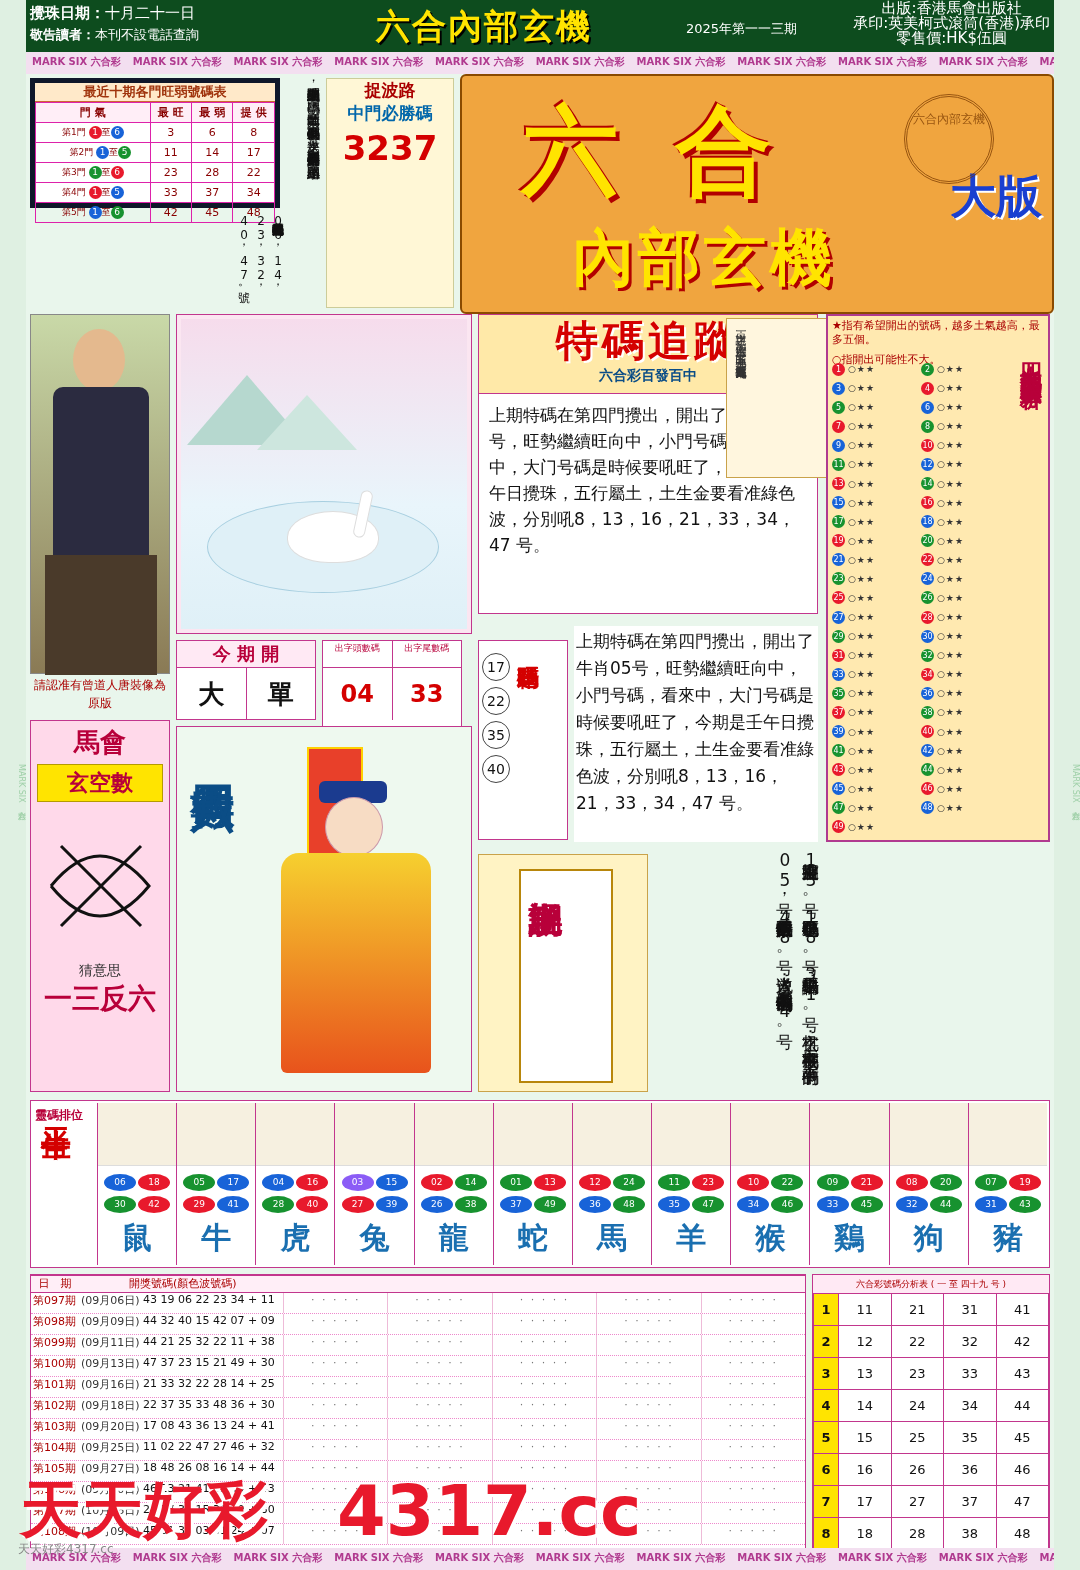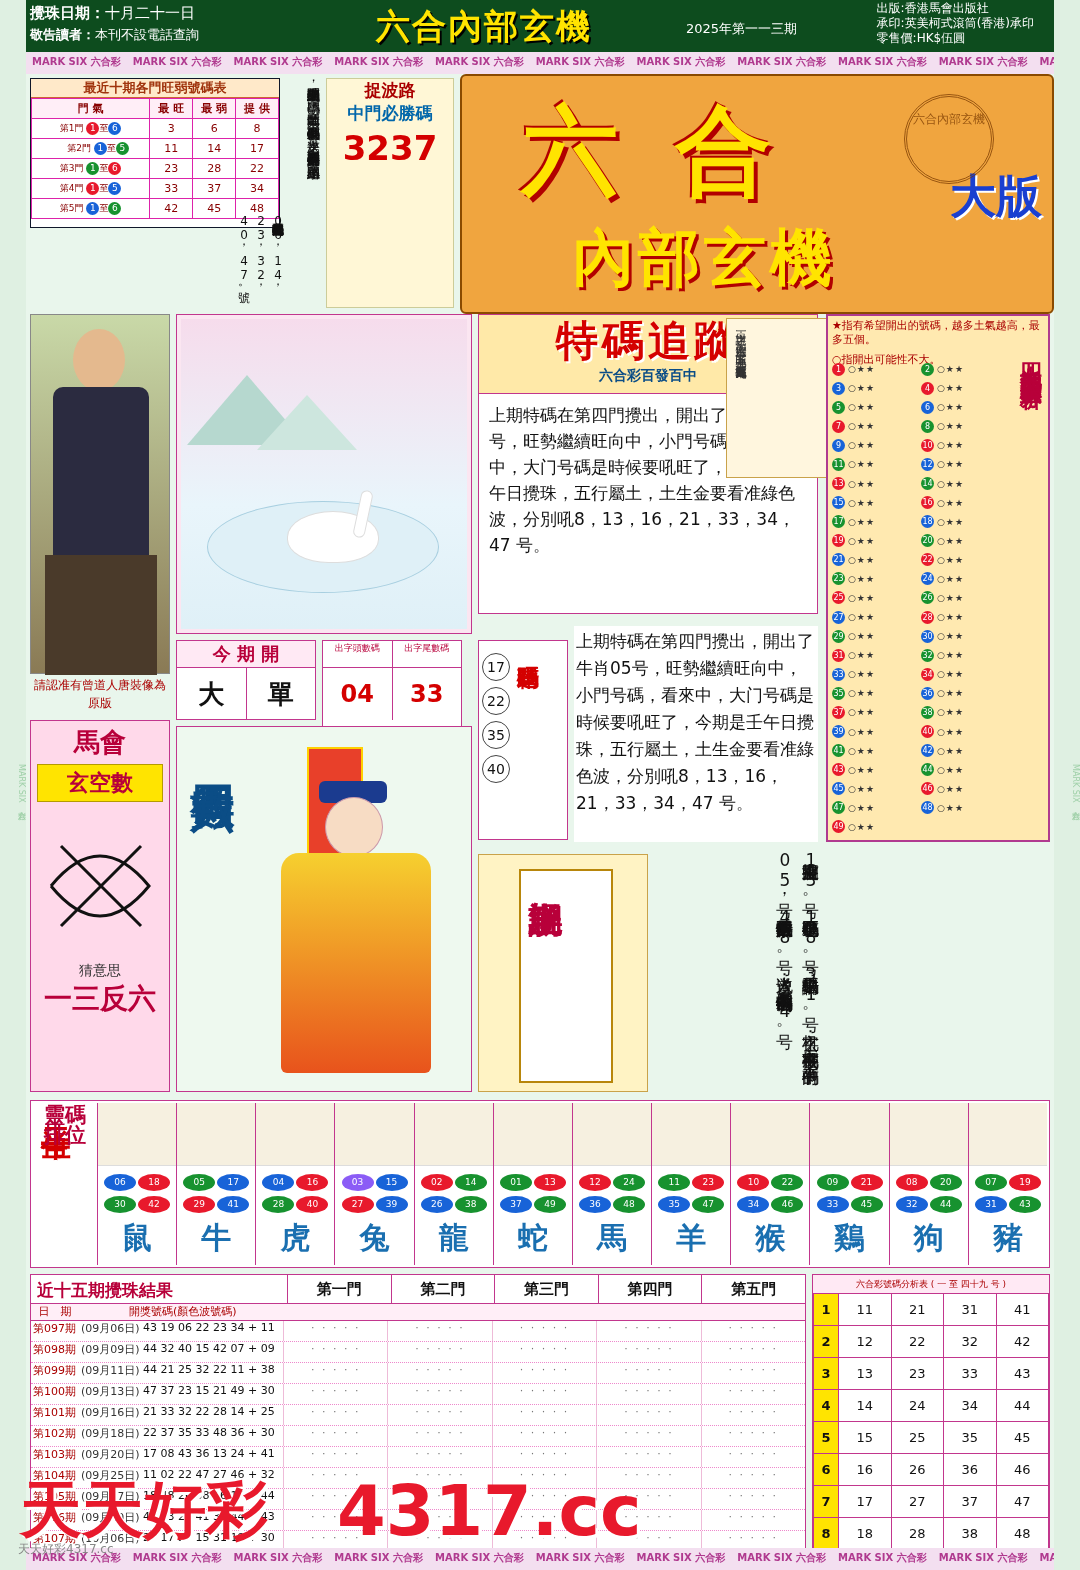--- a/index.html
+++ b/index.html
@@ -9,34 +9,34 @@
   .sidebar-wm{position:absolute;top:0;bottom:0;width:26px;background:#dff0e2;overflow:hidden;font-size:8px;color:#9fd0a8;line-height:1.15;letter-spacing:0;text-align:center;writing-mode:vertical-rl;}
   .sidebar-wm.left{left:0;} .sidebar-wm.right{right:0;}
   .content{position:absolute;left:26px;right:26px;top:0;bottom:0;}
 
   
   .topbar{position:absolute;left:0;top:0;width:1028px;height:52px;background:#0d4c1e;}
   .topbar .leftinfo{position:absolute;left:4px;top:2px;color:#fff;font-size:15px;line-height:22px;}
   .topbar .leftinfo b{font-weight:bold;}
   .topbar .title{position:absolute;left:350px;top:4px;font-size:34px;font-weight:bold;color:#ffe400;letter-spacing:2px;text-shadow:2px 2px 0 #000;}
   .topbar .issue{position:absolute;left:660px;top:20px;color:#fff;font-size:13px;}
-  .topbar .pub{position:absolute;right:20px;top:1px;color:#fff;font-size:12px;line-height:15px;text-align:left;}
+  .topbar .pub{position:absolute;right:4px;top:1px;color:#fff;font-size:15px;line-height:15px;text-align:center;}
 
   .marksix-strip{position:absolute;left:0;width:1028px;height:22px;background:#f3dff0;overflow:hidden;white-space:nowrap;font-size:10px;color:#b03a8f;font-weight:bold;}
   .marksix-strip span{display:inline-block;padding:3px 6px 0 6px;}
   .strip-top{top:52px;}
   .strip-bottom{bottom:0;}
 
   .stage{position:absolute;left:0;top:74px;width:1028px;bottom:22px;background:#e9f6ec;}
 
   
   .box{position:absolute;box-sizing:border-box;}
 
   
-  .tbl-hot{left:4px;top:4px;width:250px;height:150px;background:#fff;border:1px solid #0f172a;}
+  .tbl-hot{left:4px;top:4px;width:250px;height:130px;background:#fff;border:5px solid #0f172a;}
   .tbl-hot .cap{height:18px;background:#ffe9c9;font-size:13px;font-weight:bold;text-align:center;color:#a0340d;border-bottom:1px solid #c63;}
   .tbl-hot table{width:100%;border-collapse:collapse;font-size:11px;}
   .tbl-hot th,.tbl-hot td{border:1px solid #d2a; text-align:center;height:17px;color:#800;}
   .tbl-hot th{background:#ffeef7;font-size:11px;}
   .ball{display:inline-block;width:13px;height:13px;border-radius:50%;color:#fff;font-size:9px;line-height:13px;text-align:center;vertical-align:middle;}
   .b-red{background:#e8192c;} .b-blue{background:#1863d8;} .b-green{background:#17922f;}
 
   .vtext{writing-mode:vertical-rl;text-orientation:upright;}
 
   .col-txt1{left:262px;top:4px;width:34px;height:230px;font-size:13px;color:#111;line-height:17px;}
@@ -128,21 +128,21 @@
   .lastexp{left:452px;top:780px;width:170px;height:238px;background:#fff3c4;border:1px solid #c9a24a;}
   .lastexp .inner{position:absolute;left:40px;top:14px;width:90px;height:210px;background:#fff;border:2px solid #b8860b;}
   .lastexp .inner div{text-align:center;font-size:34px;font-weight:bold;color:#b8003a;line-height:50px;margin-top:4px;}
 
   .vertical-text{position:absolute;font-size:17px;line-height:26px;color:#111;writing-mode:vertical-rl;text-orientation:upright;}
 
   
   .zodiac{left:4px;top:1026px;width:1020px;height:168px;background:#fff;border:1px solid #c2368d;}
   .zodiac .lead{position:absolute;left:4px;top:4px;width:60px;height:158px;}
   .zodiac .lead .plus{font-size:30px;font-weight:bold;color:#d40000;text-align:center;}
-  .zodiac .lead .w{font-size:21px;font-weight:bold;color:#b8003a;text-align:center;line-height:20px;font-family:Liberation Serif, serif;}
+  .zodiac .lead .w{font-size:12px;font-weight:bold;color:#b8003a;line-height:20px;font-family:Liberation Serif, serif;}
   .zodiac .grid{position:absolute;left:66px;top:2px;right:2px;bottom:2px;display:grid;grid-template-columns:repeat(12,1fr);}
   .zodiac .cell{border-left:1px solid #c2368d;position:relative;}
   .zodiac .pic{height:62px;background:#f6f0e0;border-bottom:1px solid #ddd;}
   .zodiac .balls{height:46px;padding-top:4px;text-align:center;}
   .zodiac .balls span{display:inline-block;width:32px;height:17px;border-radius:50%;color:#fff;font-size:9px;line-height:17px;margin:1px;}
   .zodiac .name{text-align:center;font-size:30px;color:#1a6fb0;font-weight:bold;line-height:44px;}
 
   
   .results{left:4px;top:1200px;width:776px;height:330px;background:#fff;border:1px solid #c2368d;}
   .results .hd{height:28px;display:flex;}
@@ -623,28 +623,20 @@
             </div>
             <div class="cell">
               <div class="pic"></div>
               <div class="balls"><span style="background:#17922f">07</span><span style="background:#e8192c">19</span><br><span style="background:#1863d8">31</span><span style="background:#17922f">43</span></div>
               <div class="name">豬</div>
             </div>
           </div>
       </div>
 
       <div class="box results">
-        <div class="hd">
-          <div class="t">近十五期攪珠結果</div>
-          <div class="door">第一門</div>
-          <div class="door">第二門</div>
-          <div class="door">第三門</div>
-          <div class="door">第四門</div>
-          <div class="door">第五門</div>
-        </div>
         <div class="sub">
           <div class="d">日　期</div>
           <div class="p"></div>
           <div class="n">開獎號碼(顏色波號碼)</div>
         </div>
         <div class="rows" id="resultRows">
             <div class="row">
               <div class="c1">第097期</div>
               <div class="c2">(09月06日)</div>
               <div class="c3">43 19 06 22 23 34 + 11</div>

